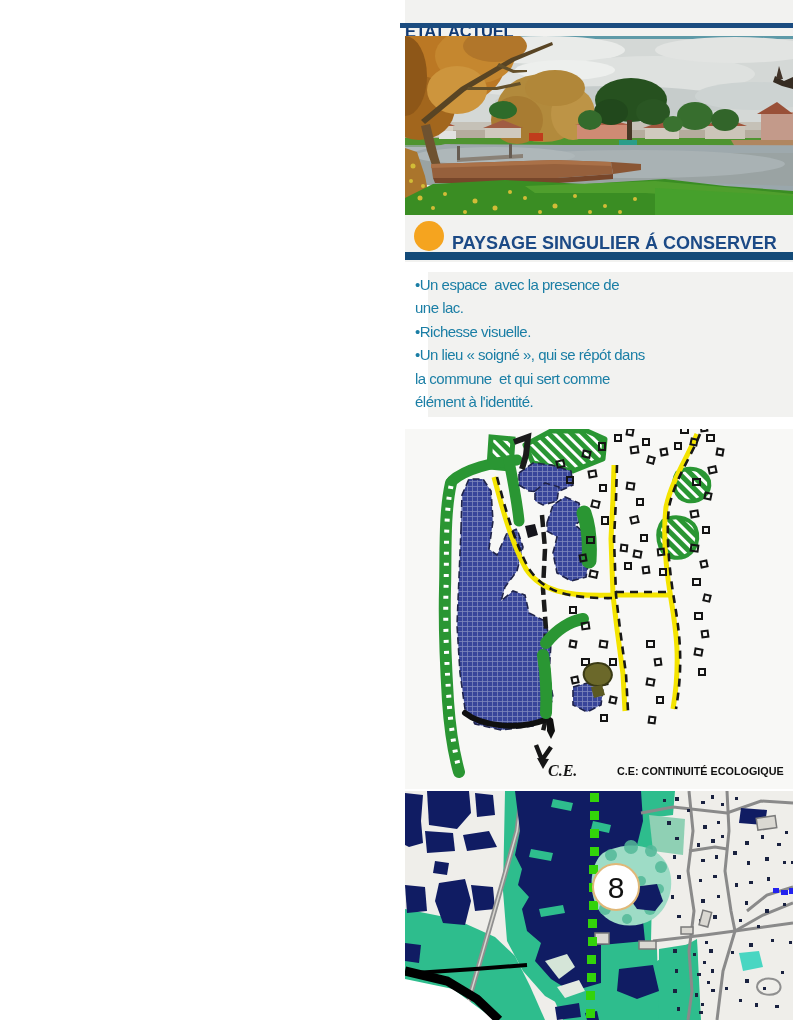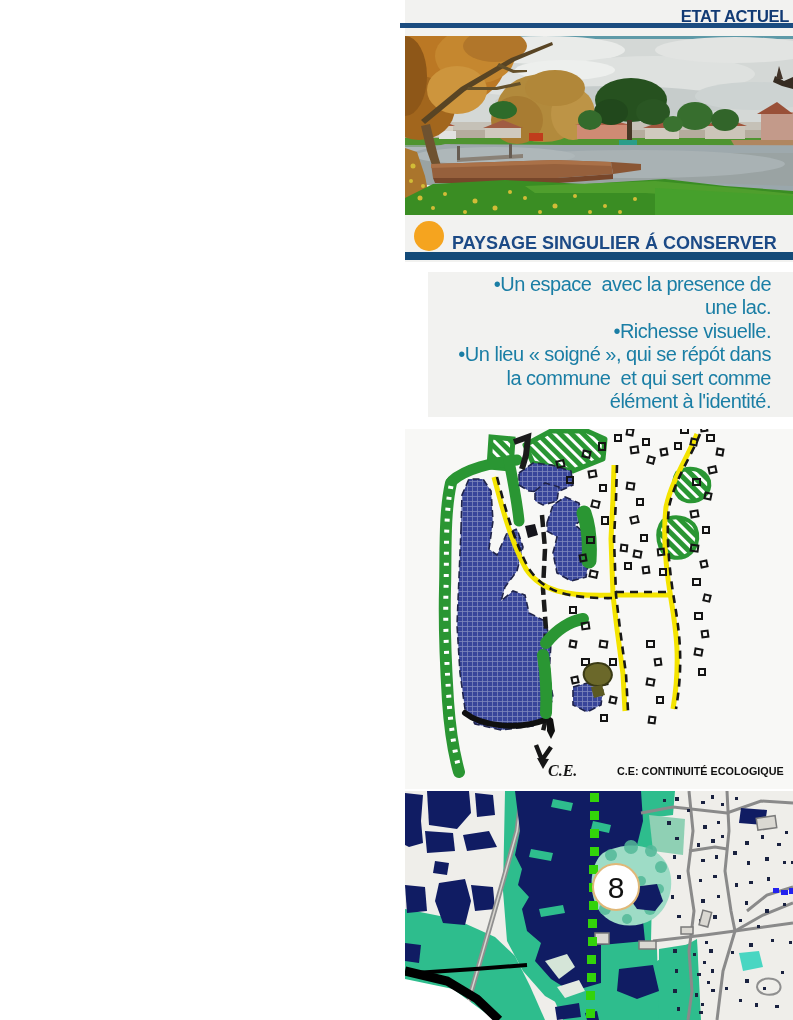--- a/index.html
+++ b/index.html
@@ -4,21 +4,21 @@
 <style>
   html,body{margin:0;padding:0;background:#ffffff;}
   body{width:793px;height:1020px;position:relative;font-family:"Liberation Sans",sans-serif;overflow:hidden;}
   .abs{position:absolute;}
 </style>
 </head>
 <body>
 
 <div class="abs" style="left:405px;top:0;width:388px;height:262px;background:#f2f2f0;"></div>
 
-<div class="abs" style="left:405px;top:7px;width:384px;height:20px;text-align:right;color:#113a74;font-size:16.5px;font-weight:bold;letter-spacing:-0.3px;">ETAT ACTUEL</div>
+<div class="abs" style="left:405px;top:22px;width:384px;height:20px;color:#113a74;font-size:16.5px;font-weight:bold;letter-spacing:-0.3px;">ETAT ACTUEL</div>
 
 <div class="abs" style="left:400px;top:23px;width:393px;height:5px;background:#1b4c80;"></div>
 
 <div class="abs" style="left:405px;top:36px;width:388px;height:179px;">
 <svg width="388" height="179" viewBox="0 0 388 179" xmlns="http://www.w3.org/2000/svg">
 
   <rect x="0" y="0" width="388" height="120" fill="#d4d8d6"></rect>
   <rect x="0" y="0" width="388" height="3" fill="#5e9aa8"></rect>
   <ellipse cx="140" cy="14" rx="80" ry="14" fill="#e9ebe9"></ellipse>
   <ellipse cx="250" cy="38" rx="100" ry="18" fill="#dee1df"></ellipse>
@@ -131,21 +131,21 @@
 </svg>
 </div>
 
 <div class="abs" style="left:414px;top:221px;width:30px;height:30px;border-radius:50%;background:#f5a41f;"></div>
 
 <div class="abs" style="left:452px;top:233px;width:345px;color:#1c4a86;font-size:18px;font-weight:bold;white-space:nowrap;">PAYSAGE SINGULIER Á CONSERVER</div>
 
 <div class="abs" style="left:405px;top:252px;width:388px;height:8px;background:#134a78;"></div>
 
 <div class="abs" style="left:428px;top:272px;width:365px;height:145px;background:#f2f2f0;"></div>
-<div class="abs" style="left:415px;top:273px;width:356px;color:#1a7ea5;font-size:20px;line-height:23.4px;letter-spacing:-0.5px;text-align:right;">•Un espace&nbsp; avec la presence de<br>une lac.<br>•Richesse visuelle.<br>•Un lieu « soigné », qui se répót dans<br>la commune&nbsp; et qui sert comme<br>élément à l'identité.</div>
+<div class="abs" style="left:415px;top:273px;width:356px;color:#1a7ea5;font-size:15px;line-height:23.4px;letter-spacing:-0.5px;">•Un espace&nbsp; avec la presence de<br>une lac.<br>•Richesse visuelle.<br>•Un lieu « soigné », qui se répót dans<br>la commune&nbsp; et qui sert comme<br>élément à l'identité.</div>
 
 <div class="abs" style="left:405px;top:429px;width:388px;height:360px;background:#ef4444;">
 <svg width="388" height="360" viewBox="0 0 388 360" xmlns="http://www.w3.org/2000/svg">
   <defs>
     <pattern id="cross" width="5" height="5" patternUnits="userSpaceOnUse">
       <rect width="5" height="5" fill="#38459a"></rect>
       <path d="M0 2.5 H5 M2.5 0 V5" stroke="#7d86bd" stroke-width="0.8"></path>
     </pattern>
     <pattern id="ghatch" width="8" height="8" patternUnits="userSpaceOnUse" patternTransform="rotate(45)">
       <rect width="8" height="8" fill="#2a9633"></rect>

